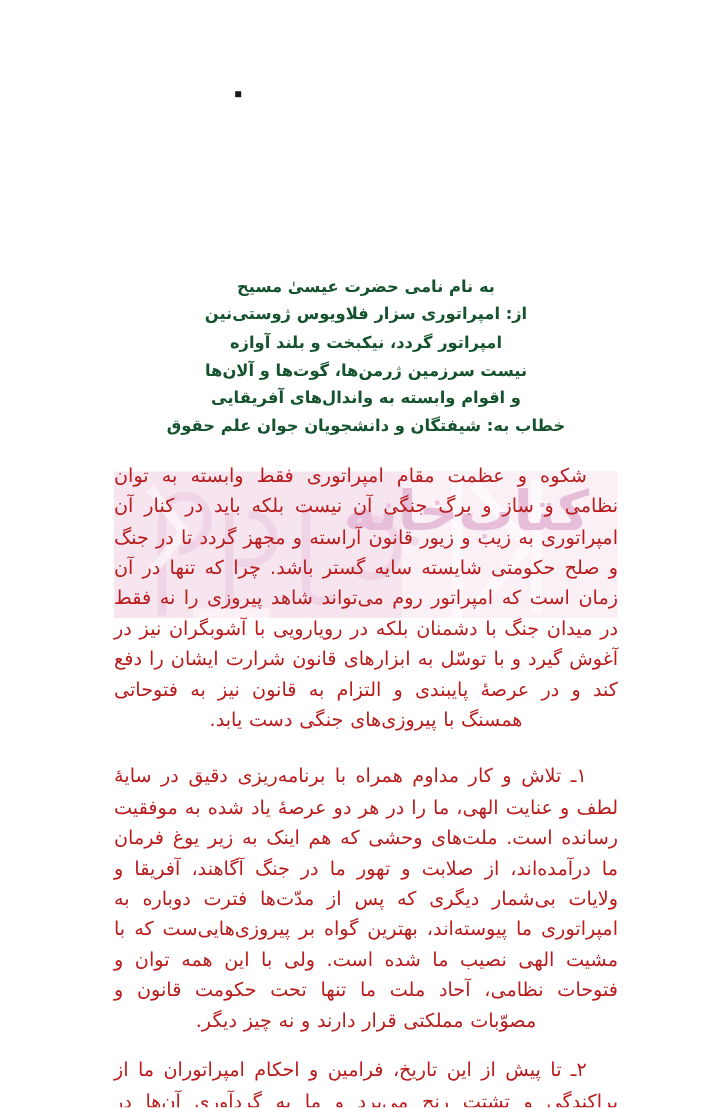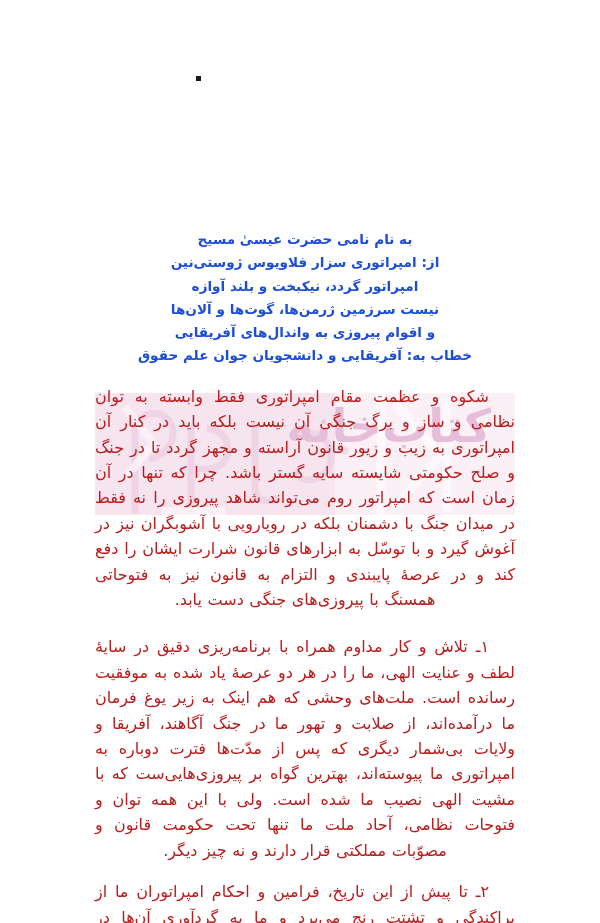--- a/index.html
+++ b/index.html
@@ -72,21 +72,21 @@
     top: 0;
     width: 420px;
   }
 
   .heading-block {
     margin-top: 228px;
     text-align: center;
     font-weight: 700;
     font-size: 13.6px;
     line-height: 23.3px;
-    color: #1d4ed8;
+    color: #14532d;
     letter-spacing: 0;
   }
   .heading-block .hline {
     white-space: nowrap;
   }
 
   .para {
     margin-top: 14px;
     font-size: 16px;
     line-height: 25.4px;
@@ -137,22 +137,22 @@
     <div class="wm-script">کتاب‌خانه</div>
   </div>
 
   <div class="content">
 
     <div class="heading-block">
       <div class="hline">به نام نامی حضرت عیسیٰ مسیح</div>
       <div class="hline">از: امپراتوری سزار فلاویوس ژوستی‌نین</div>
       <div class="hline">امپراتور گردد، نیکبخت و بلند آوازه</div>
       <div class="hline">نیست سرزمین ژرمن‌ها، گوت‌ها و آلان‌ها</div>
-      <div class="hline">و اقوام پیروزی به واندال‌های آفریقایی</div>
-      <div class="hline">خطاب به: آفریقایی و دانشجویان جوان علم حقوق</div>
+      <div class="hline">و اقوام وابسته به واندال‌های آفریقایی</div>
+      <div class="hline">خطاب به: شیفتگان و دانشجویان جوان علم حقوق</div>
     </div>
 
     <p class="para p1">
       <span class="indent"></span><span>شکوه و عظمت مقام امپراتوری فقط وابسته به توان نظامی و ساز و برگ جنگی آن نیست بلکه باید در کنار آن امپراتوری به زیب و زیور قانون آراسته و مجهز گردد تا در جنگ و صلح حکومتی شایسته سایه گستر باشد. چرا که تنها در آن زمان است که امپراتور روم می‌تواند شاهد پیروزی را نه فقط در میدان جنگ با دشمنان بلکه در رویارویی با آشوبگران نیز در آغوش گیرد و با توسّل به ابزارهای قانون شرارت ایشان را دفع کند و در عرصهٔ پایبندی و التزام به قانون نیز به فتوحاتی همسنگ با پیروزی‌های جنگی دست یابد.</span>
     </p>
 
     <p class="para p2">
       <span class="indent"></span><span>۱ـ تلاش و کار مداوم همراه با برنامه‌ریزی دقیق در سایهٔ لطف و عنایت الهی، ما را در هر دو عرصهٔ یاد شده به موفقیت رسانده است. ملت‌های وحشی که هم اینک به زیر یوغ فرمان ما درآمده‌اند، از صلابت و تهور ما در جنگ آگاهند، آفریقا و ولایات بی‌شمار دیگری که پس از مدّت‌ها فترت دوباره به امپراتوری ما پیوسته‌اند، بهترین گواه بر پیروزی‌هایی‌ست که با مشیت الهی نصیب ما شده است. ولی با این همه توان و فتوحات نظامی، آحاد ملت ما تنها تحت حکومت قانون و مصوّبات مملکتی قرار دارند و نه چیز دیگر.</span>
     </p>
 

